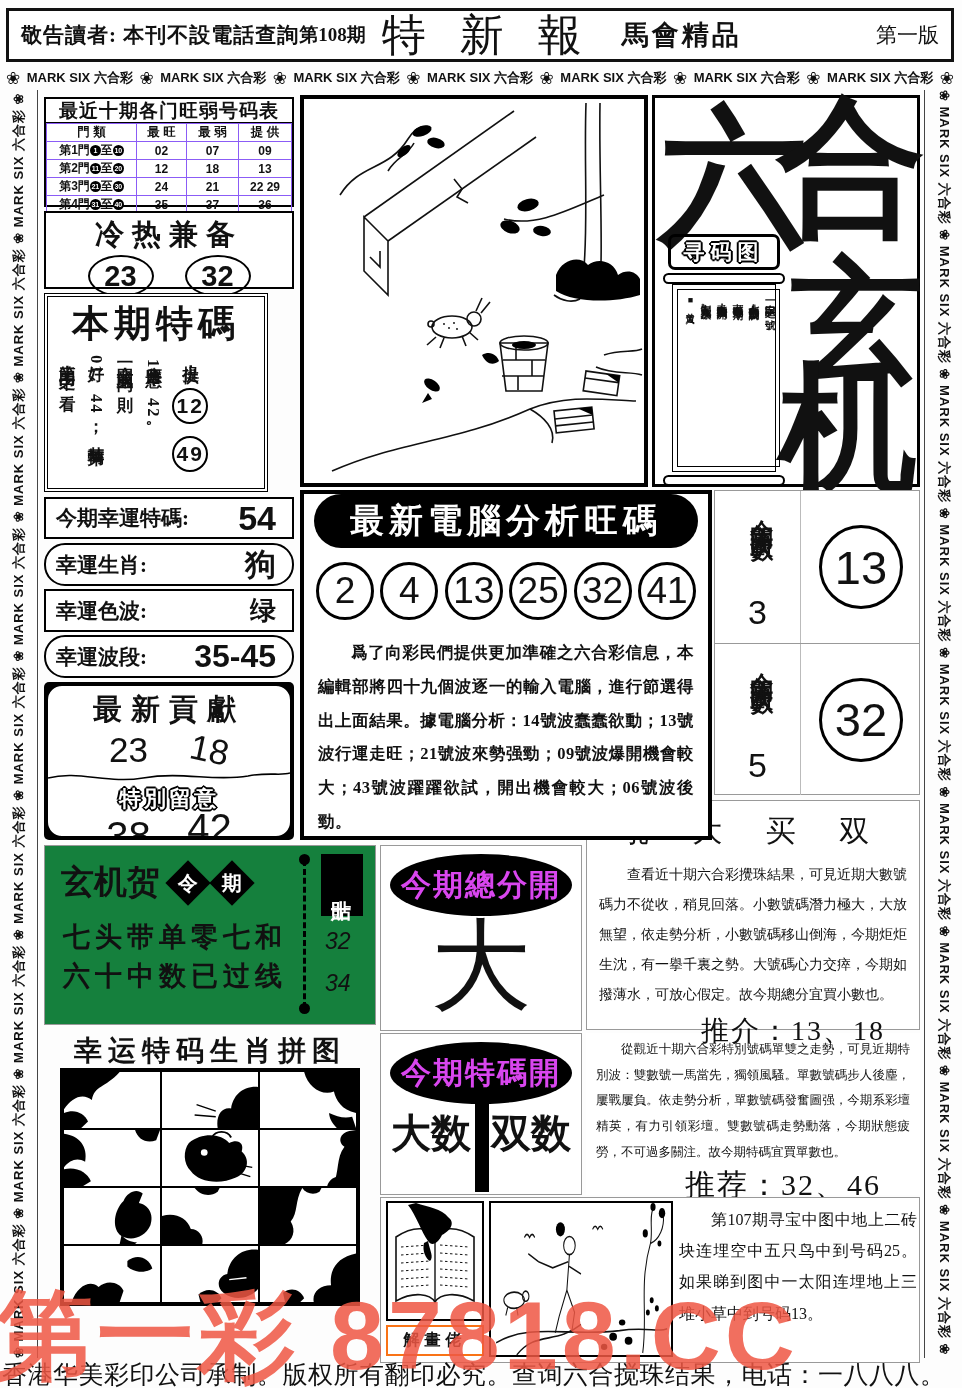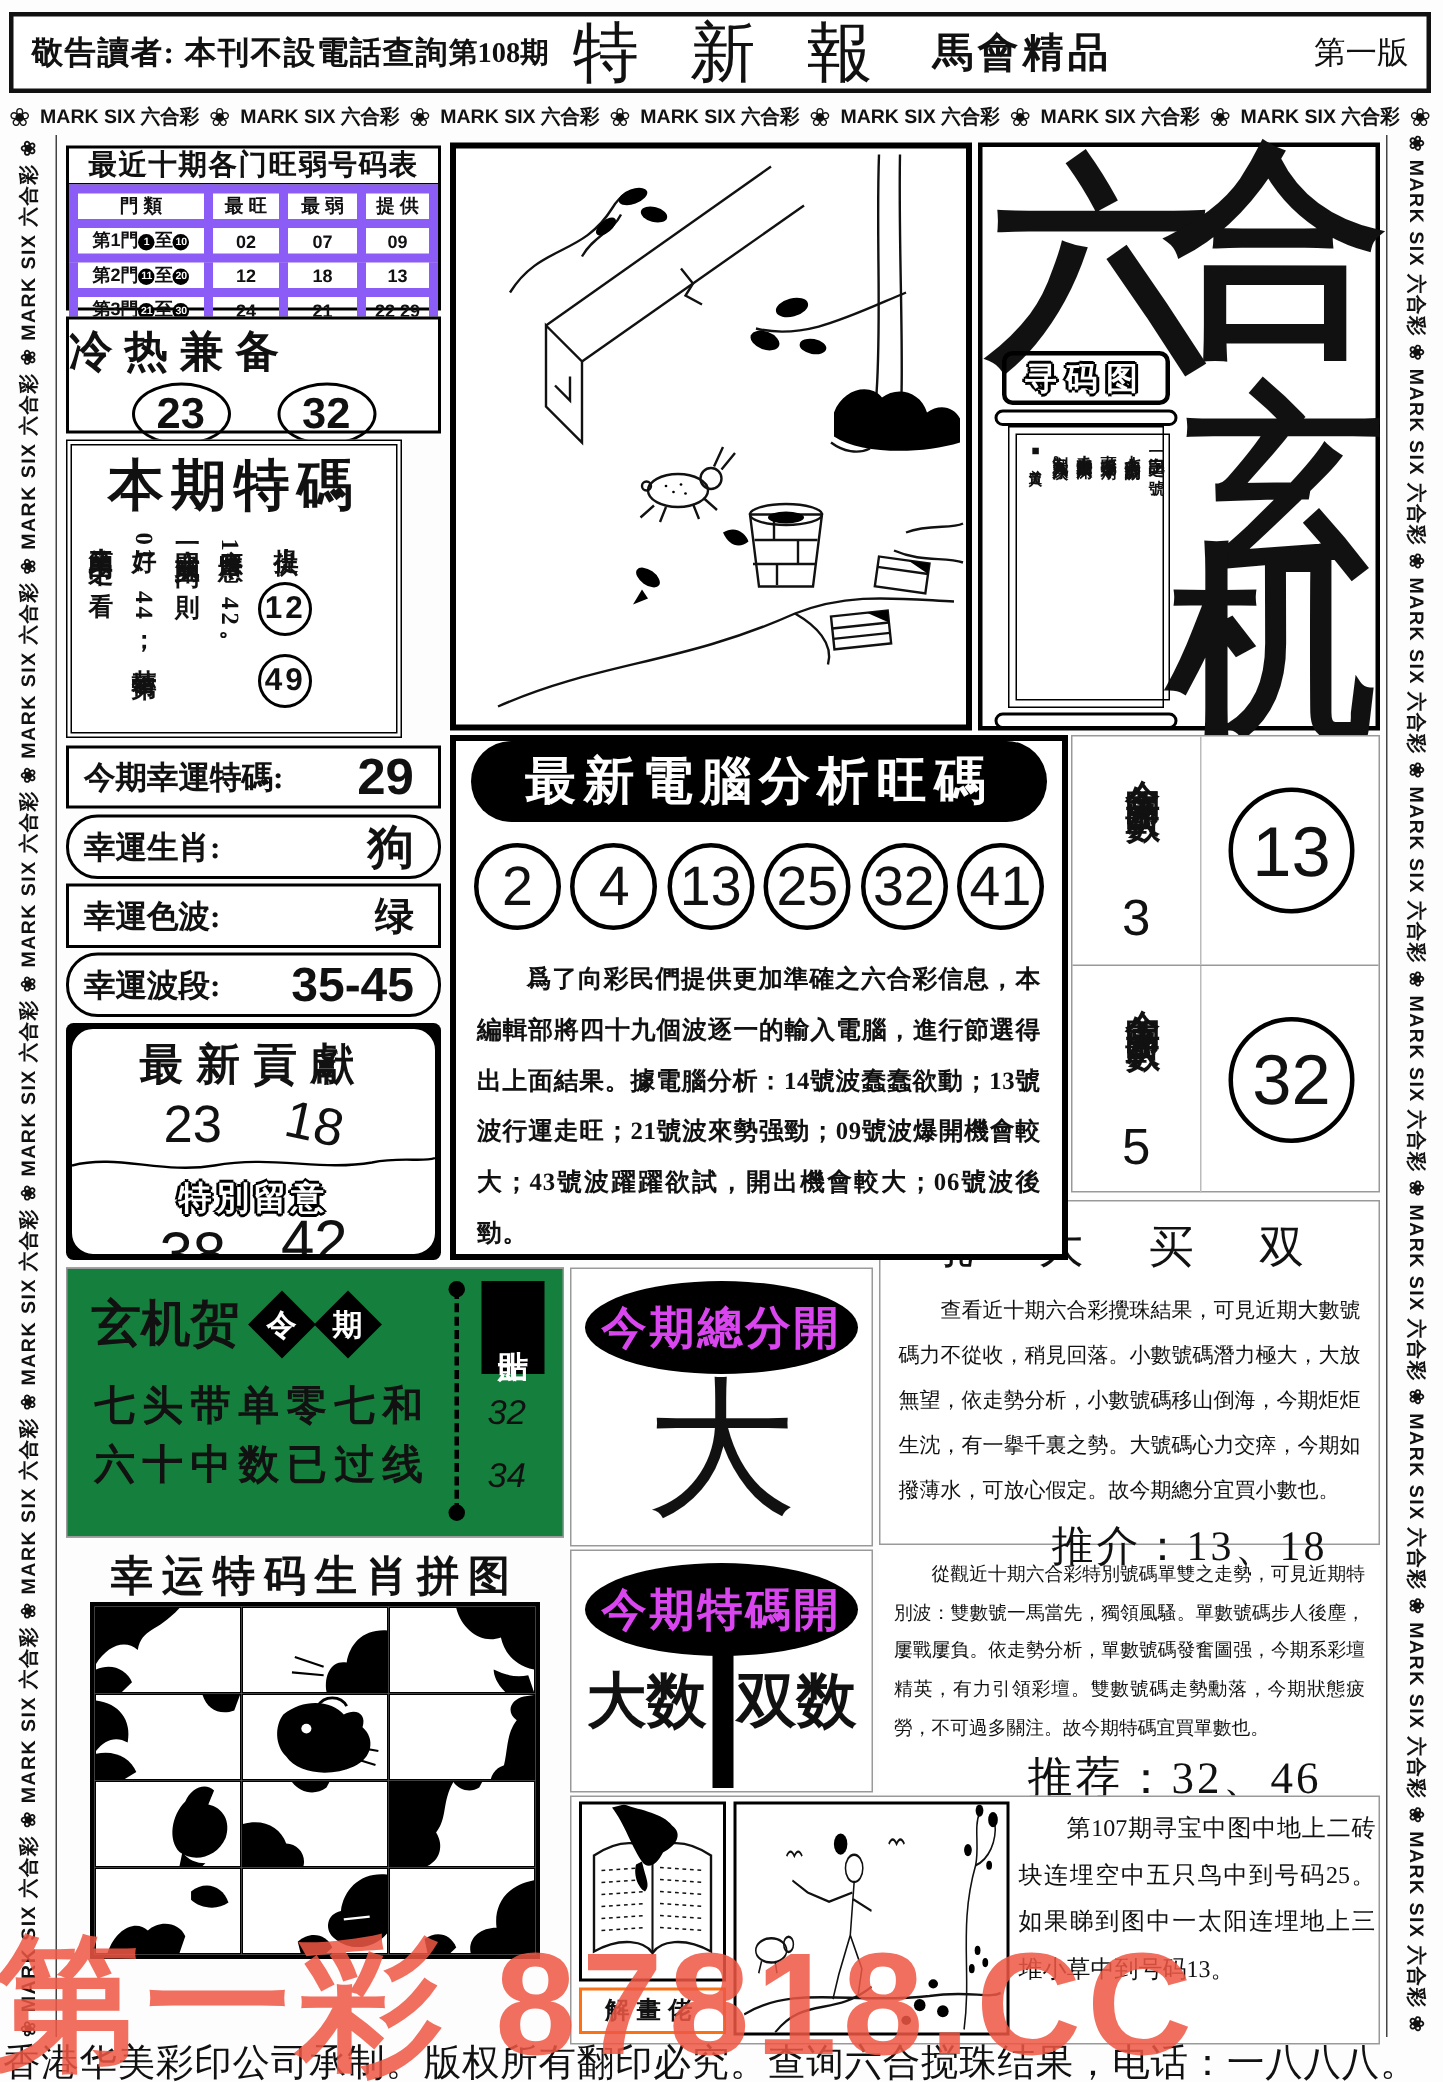--- a/index.html
+++ b/index.html
@@ -29,27 +29,27 @@
                font-family:"Liberation Sans", sans-serif; font-size:13px; font-weight:bold; letter-spacing:1px; }
   .edge-left .rot  { top:1268px; left:0; transform:rotate(-90deg); transform-origin:0 0; }
   .edge-right .rot { top:0; left:38px; transform:rotate(90deg); transform-origin:0 0; }
 
   .outline-text { color:#fff; text-shadow:-1px -1px 0 #000,1px -1px 0 #000,-1px 1px 0 #000,1px 1px 0 #000,0 2px 0 #000,2px 0 0 #000,-2px 0 0 #000,0 -2px 0 #000; }
 
   
   .tbl { position:absolute; left:44px; top:97px; width:250px; height:110px; border:2px solid #000; background:#fff; }
   .tbl-title { font-size:19px; font-weight:bold; text-align:center; letter-spacing:1px; border-bottom:1px solid #000; height:24px; line-height:23px; }
   .tbl table { width:100%; border-collapse:collapse; font-family:"Liberation Sans", sans-serif; }
-  .tbl th,.tbl td { border:6px solid #8b5cf6; font-size:12px; font-weight:bold; text-align:center; height:16px; padding:0; }
+  .tbl th,.tbl td { border:1px solid #8b5cf6; font-size:12px; font-weight:bold; text-align:center; height:16px; padding:0; }
   .tbl th { font-size:12.5px; }
   .gate { white-space:nowrap; }
   .badge { display:inline-flex; align-items:center; justify-content:center; width:11px; height:11px;
            border-radius:50%; background:#000; color:#fff; font-size:7px; vertical-align:1px; }
 
-  .coldhot { position:absolute; left:44px; top:211px; width:250px; height:78px; border:2px solid #000; background:#fff; text-align:left; }
+  .coldhot { position:absolute; left:44px; top:211px; width:250px; height:78px; border:2px solid #000; background:#fff; text-align:center; }
   .coldhot-title { font-size:29px; font-weight:bold; letter-spacing:8px; margin-top:2px; }
   .coldhot-nums { display:flex; justify-content:space-around; padding:0 26px; }
   .oval { width:66px; height:42px; border:2.5px solid #000; border-radius:50%; font-size:29px; font-weight:bold;
           display:flex; align-items:center; justify-content:center; font-family:"Liberation Sans", sans-serif; }
 
   .spec { position:absolute; left:44px; top:293px; width:224px; height:199px; border:1px solid #000; background:#fff; padding:2px; }
   .spec-in { border:1px solid #000; height:100%; }
   .spec-title { font-size:37px; font-weight:bold; text-align:center; letter-spacing:5px; margin-top:2px; }
   .spec-vert { writing-mode:vertical-rl; height:140px; margin:4px 10px 0 0; font-size:16.5px; font-weight:bold; line-height:1.2; }
   .spec-vert > div { margin-left:9px; letter-spacing:2px; }
@@ -258,21 +258,21 @@
         <div>應留意14，42。</div>
         <div>一門或第五門，則</div>
         <div>好01、44；若轉第</div>
         <div>第三門之中，看</div>
       </div>
     </div>
   </div>
 
   <div class="lucky" style="top:497px">
     <span class="lab">今期幸運特碼:</span>
-    <span class="val" style="font-size:34px">29</span>
+    <span class="val" style="font-size:34px">54</span>
   </div>
   <div class="lucky round" style="top:543px;height:43px">
     <span class="lab">幸運生肖:</span>
     <span class="val" style="font-size:31px;font-family:'Liberation Serif',serif">狗</span>
   </div>
   <div class="lucky" style="top:589px;height:43px">
     <span class="lab">幸運色波:</span>
     <span class="val" style="font-size:26px;font-family:'Liberation Serif',serif">绿</span>
   </div>
   <div class="lucky round" style="top:635px;height:43px">

